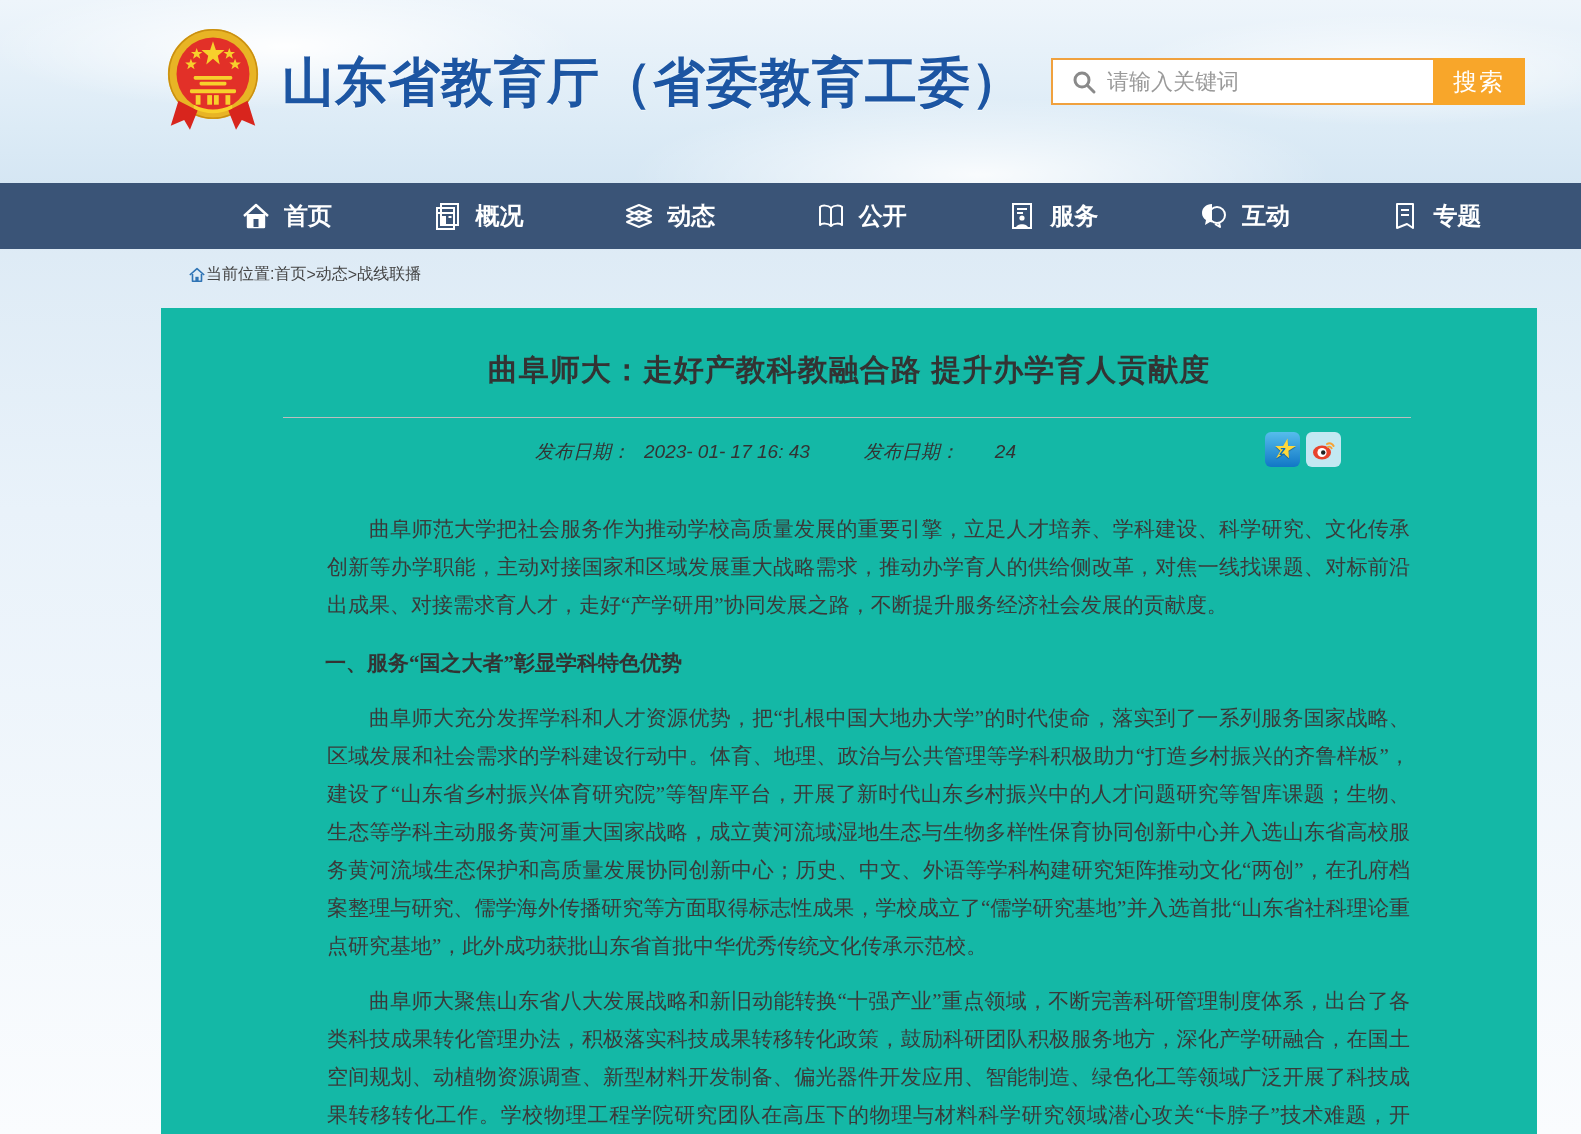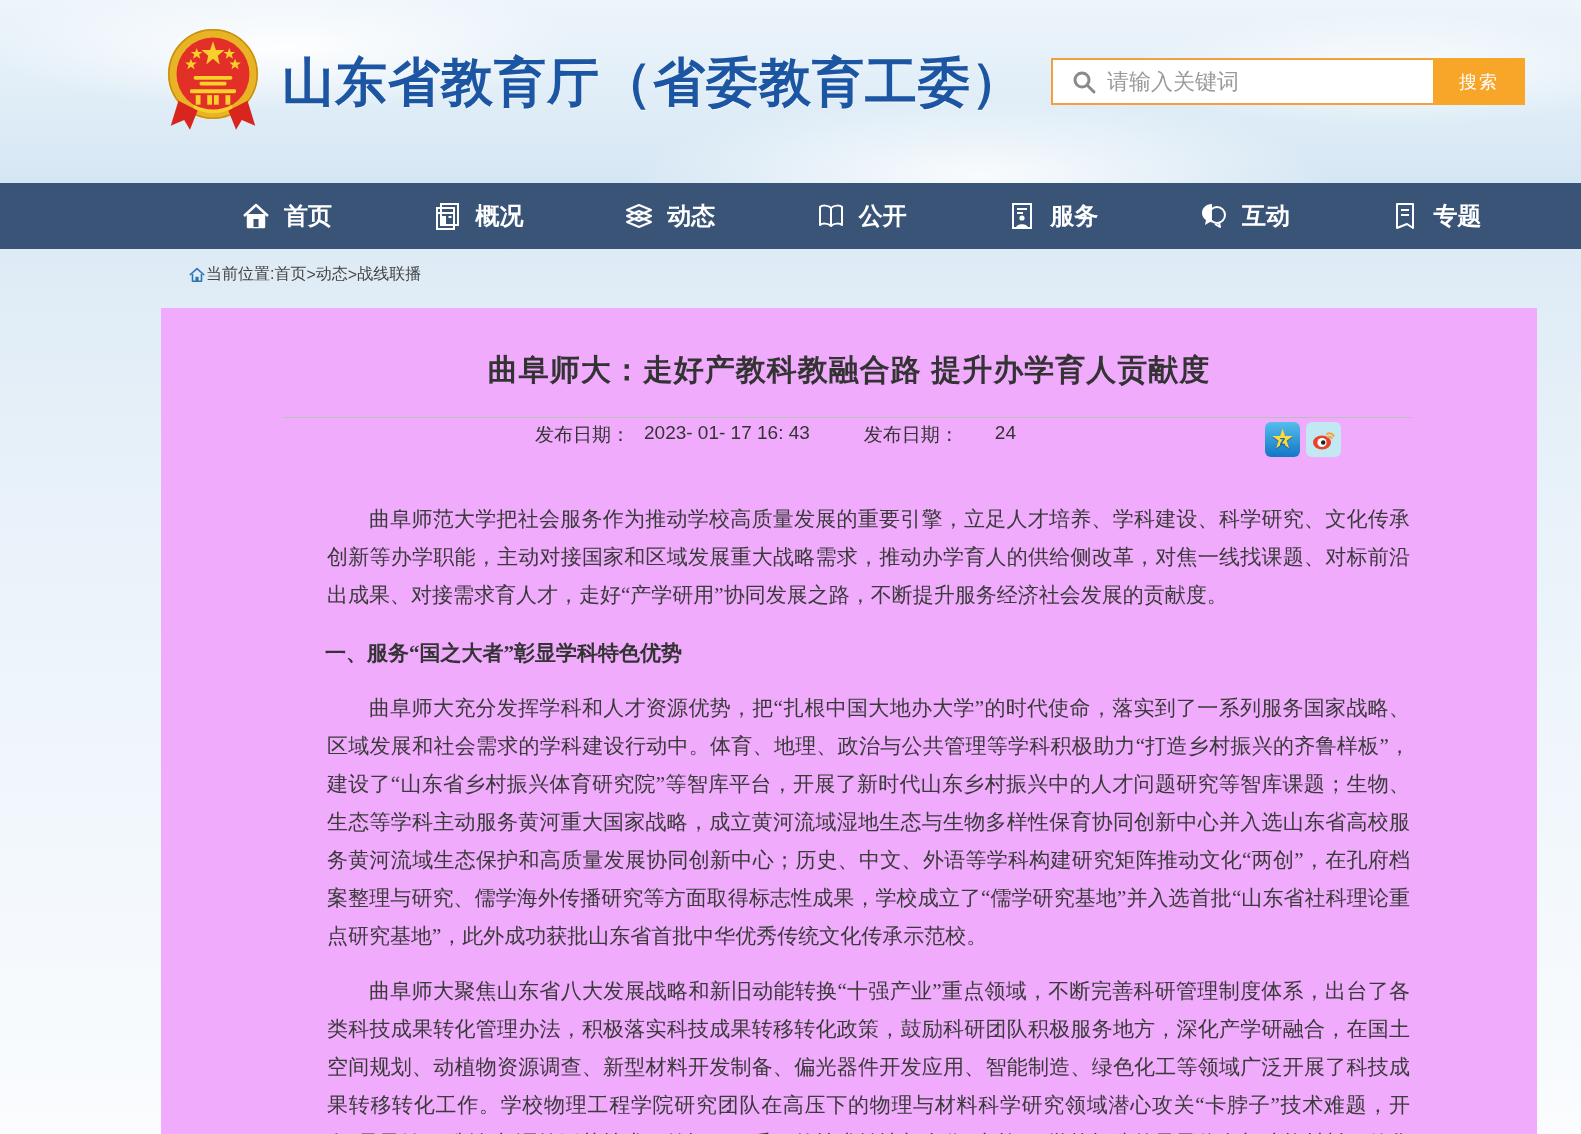--- a/index.html
+++ b/index.html
@@ -31,21 +31,21 @@
     background:#ffffff; border:2px solid #f0a13e; display:flex; align-items:center;
   }
   .search-glyph { margin-left:18px; display:flex; align-items:center; }
   .search-input {
     flex:1; border:none; outline:none; font-size:22px; color:#737373;
     padding:0 10px; font-family:"Liberation Sans", sans-serif; background:transparent;
   }
   .search-input::placeholder { color:#9a9a9a; }
   .search-btn {
     width:92px; height:47px; margin:-2px -2px -2px 8px; border:none; cursor:pointer;
-    background:#f8a62a; color:#ffffff; font-size:18px; letter-spacing:2px;
+    background:#f8a62a; color:#ffffff; font-size:24px; letter-spacing:2px;
     font-family:"Liberation Sans", sans-serif;
   }
 
   
   .nav {
     position:absolute; left:0; top:183px; width:1581px; height:66px;
     background:#3a5477; display:flex; align-items:center; padding-left:240px;
   }
   .nav-item {
     width:198px; display:flex; align-items:center; gap:12px; cursor:pointer;
@@ -58,33 +58,33 @@
   .breadcrumb {
     position:absolute; left:188px; top:264px; display:flex; align-items:center; gap:0;
     font-size:16px; color:#444;
   }
   .crumb-home { width:18px; height:18px; display:inline-flex; }
   .crumb-sep { color:#444; }
 
   
   .content {
     position:absolute; left:161px; top:308px; width:1376px; height:826px;
-    background:#f0abfc; overflow:hidden;
+    background:#14b8a6; overflow:hidden;
   }
   .article-title {
     margin-top:42px; text-align:center;
     font-size:30px; font-weight:bold; color:#333333; letter-spacing:1px;
   }
   .title-divider {
     margin:26px 126px 0 122px; border:none; border-top:1px solid #bdbdbd; height:0;
   }
   .meta-row {
-    position:relative; margin-top:4px; height:40px;
-    display:flex; align-items:flex-start; padding-left:374px;
-    font-size:19px; color:#333;
+    position:relative; margin-top:14px; height:40px;
+    display:flex; align-items:center; padding-left:374px;
+    font-size:19px; color:#333;font-style:italic;
   }
   .meta-date { margin-left:14px; }
   .meta-views-label { margin-left:54px; }
   .meta-views { margin-left:36px; }
   .share-group { position:absolute; right:196px; top:0; display:flex; gap:6px; }
   .share-icon { width:35px; height:35px; border-radius:6px; position:relative; cursor:pointer; }
   .share-qzone { background:linear-gradient(180deg,#56bdec 0%,#1177c6 100%); display:flex; align-items:center; justify-content:center; }
   .share-qzone .star { color:#ffd83b; font-size:27px; line-height:1; text-shadow:0 1px 1px rgba(0,0,0,.35); }
   .share-qzone .zee {
     position:absolute; left:50%; top:54%; transform:translate(-50%,-50%);

